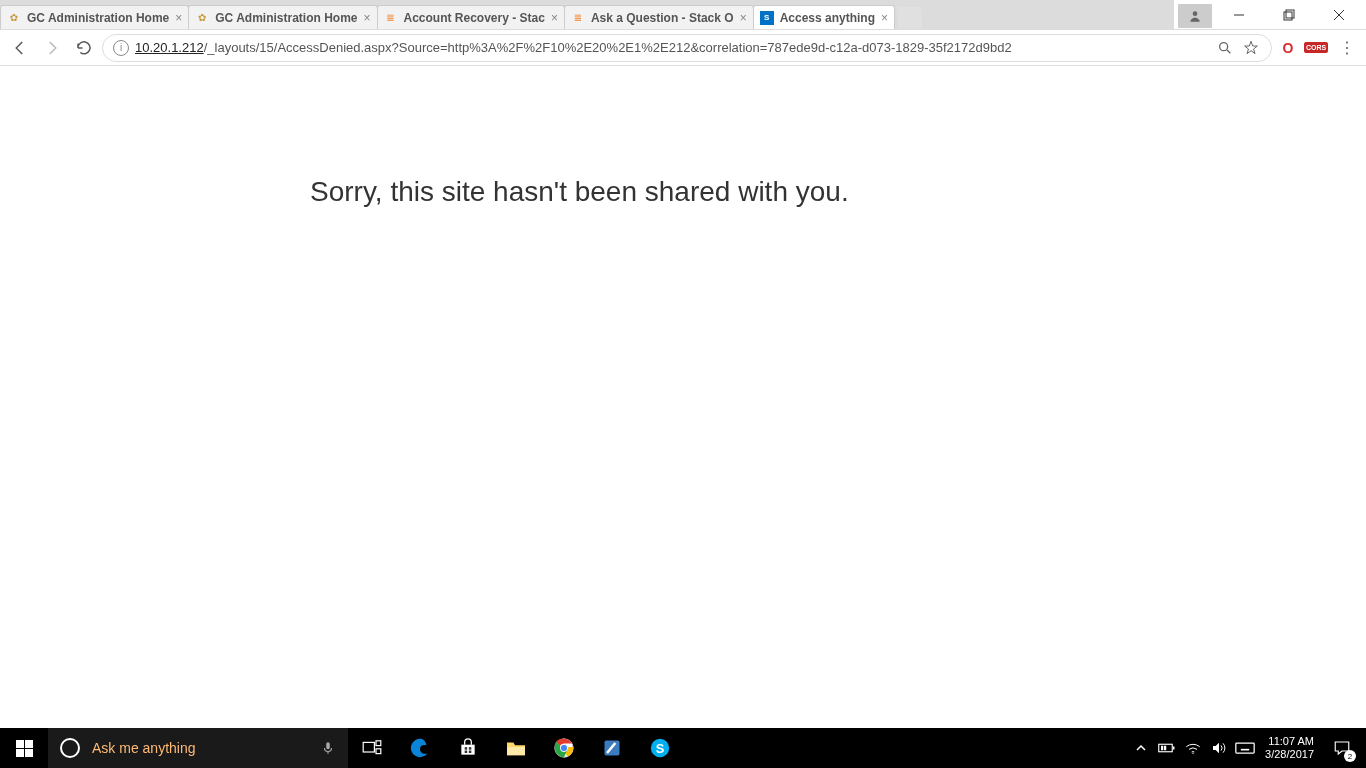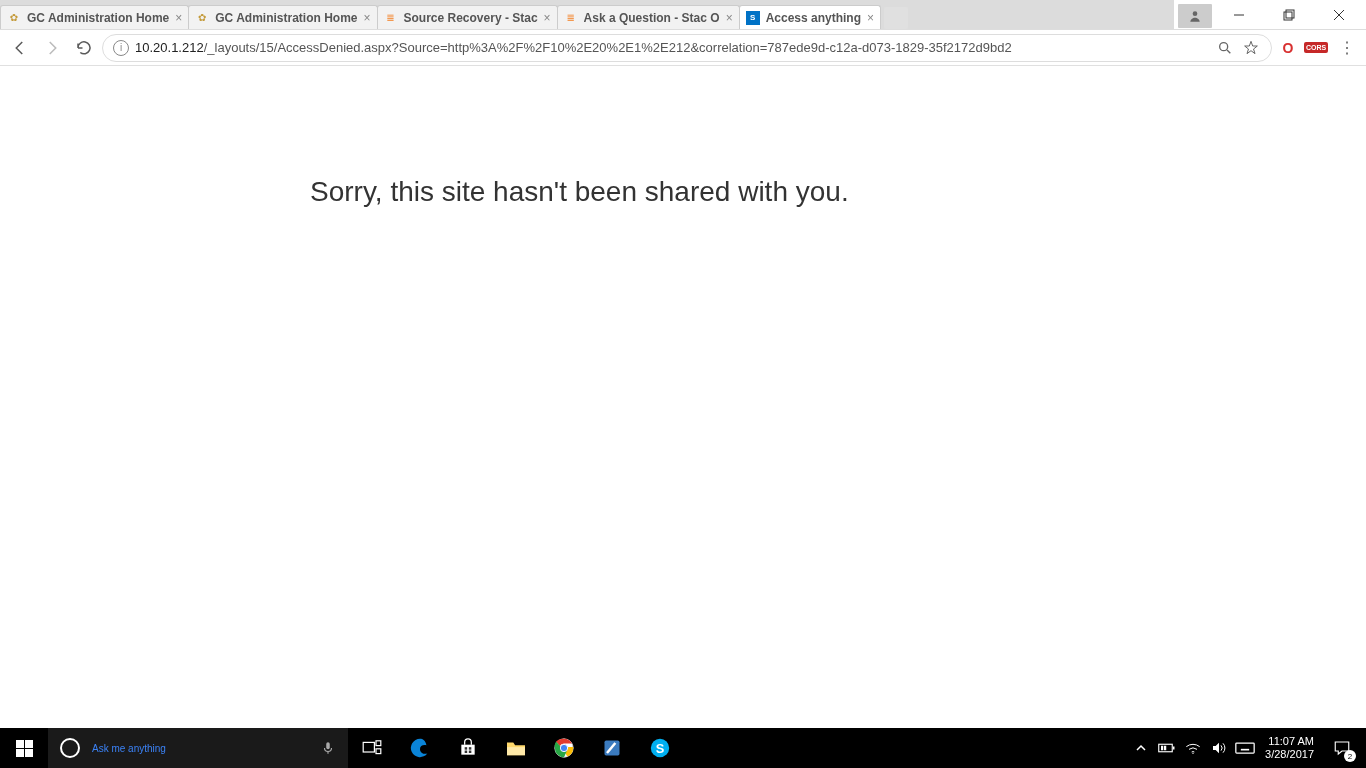--- a/index.html
+++ b/index.html
@@ -18,39 +18,39 @@
     .win-btn { width: 46px; height: 30px; display: flex; align-items: center; justify-content: center; color: #333; font-size: 12px; }
     .win-btn.user { width: 34px; background: #ccc; font-size: 14px; margin-top: 2px; height: 24px; border-radius: 1px; }
 
     
     .address-row { height: 36px; display: flex; align-items: center; padding: 0 6px; border-bottom: 1px solid #e0e0e0; gap: 4px; }
     .nav-btn { width: 28px; height: 28px; display: flex; align-items: center; justify-content: center; color: #5a5a5a; font-size: 16px; border-radius: 14px; }
     .nav-btn.disabled { color: #bbb; }
     .url-box { flex: 1; height: 28px; border: 1px solid #ddd; border-radius: 14px; display: flex; align-items: center; padding: 0 10px; font-size: 13px; color: #555; gap: 6px; }
     .url-box .info-icon { width: 16px; height: 16px; border: 1px solid #888; border-radius: 50%; font-size: 10px; display: flex; align-items: center; justify-content: center; color: #888; }
     .url-text { flex: 1; white-space: nowrap; overflow: hidden; color: #555; }
-    .url-text .dark { color: #222; }
+    .url-text .dark { color: #222; text-decoration: underline; }
     .addr-icon { width: 20px; height: 20px; display: flex; align-items: center; justify-content: center; color: #5a5a5a; }
     .ext-icon { width: 18px; height: 18px; margin: 0 3px; display: flex; align-items: center; justify-content: center; font-size: 14px; }
     .ext-opera { color: #d83030; font-weight: bold; }
     .ext-cors { background: #c62828; color: #fff; font-size: 7px; padding: 2px; border-radius: 2px; font-weight: bold; }
     .menu-dots { font-size: 16px; color: #666; letter-spacing: -2px; }
 
     
     .page-content { padding-top: 110px; padding-left: 310px; }
     .message { font-size: 28px; font-weight: 300; color: #333; font-family: "Segoe UI Light", "Segoe UI", sans-serif; }
 
     
     .taskbar { position: absolute; bottom: 0; left: 0; right: 0; height: 40px; background: #000; display: flex; align-items: center; color: #fff; }
     .start-btn { width: 48px; height: 40px; display: flex; align-items: center; justify-content: center; }
     .win-logo { display: grid; grid-template-columns: 8px 8px; grid-template-rows: 8px 8px; gap: 1px; }
     .win-logo div { background: #fff; }
     .cortana { width: 300px; height: 40px; display: flex; align-items: center; background: #1a1a1a; }
     .cortana-circle { width: 20px; height: 20px; border: 2px solid #fff; border-radius: 50%; margin: 0 12px; }
-    .cortana-text { flex: 1; color: #3b82f6; font-size: 10px; }
+    .cortana-text { flex: 1; color: #fdba74; font-size: 14px; }
     .cortana-mic { width: 40px; display: flex; align-items: center; justify-content: center; color: #aaa; }
     .task-icons { display: flex; align-items: center; }
     .task-icon { width: 48px; height: 40px; display: flex; align-items: center; justify-content: center; font-size: 18px; }
     .tray { margin-left: auto; display: flex; align-items: center; gap: 2px; padding-right: 4px; }
     .tray-icon { width: 24px; height: 40px; display: flex; align-items: center; justify-content: center; color: #fff; font-size: 13px; }
     .tray-time { text-align: right; font-size: 11px; line-height: 13px; padding: 0 6px; color: #fff; }
     .notif { width: 40px; height: 40px; display: flex; align-items: center; justify-content: center; position: relative; }
     .notif-badge { position: absolute; bottom: 6px; right: 6px; background: #fff; color: #000; width: 12px; height: 12px; border-radius: 50%; font-size: 8px; display: flex; align-items: center; justify-content: center; }
 
     svg { display: block; }
@@ -65,26 +65,26 @@
       <span class="tab-label">GC Administration Home</span>
       <span class="tab-close">×</span>
     </div>
     <div class="tab">
       <span class="tab-icon" style="color:#c49b3b">✿</span>
       <span class="tab-label">GC Administration Home</span>
       <span class="tab-close">×</span>
     </div>
     <div class="tab">
       <span class="tab-icon" style="color:#f48024">≣</span>
-      <span class="tab-label">Source Recovery - Stac</span>
+      <span class="tab-label">Account Recovery - Stac</span>
       <span class="tab-close">×</span>
     </div>
     <div class="tab">
       <span class="tab-icon" style="color:#f48024">≣</span>
-      <span class="tab-label">Ask a Question - Stac O</span>
+      <span class="tab-label">Ask a Question - Stack O</span>
       <span class="tab-close">×</span>
     </div>
     <div class="tab active">
       <span class="tab-icon" style="background:#0072c6;color:#fff;font-size:8px;font-weight:bold;padding:1px 2px;">S</span>
       <span class="tab-label">Access anything</span>
       <span class="tab-close">×</span>
     </div>
     <div class="tab-add"></div>
   </div>
   <div class="window-controls">

